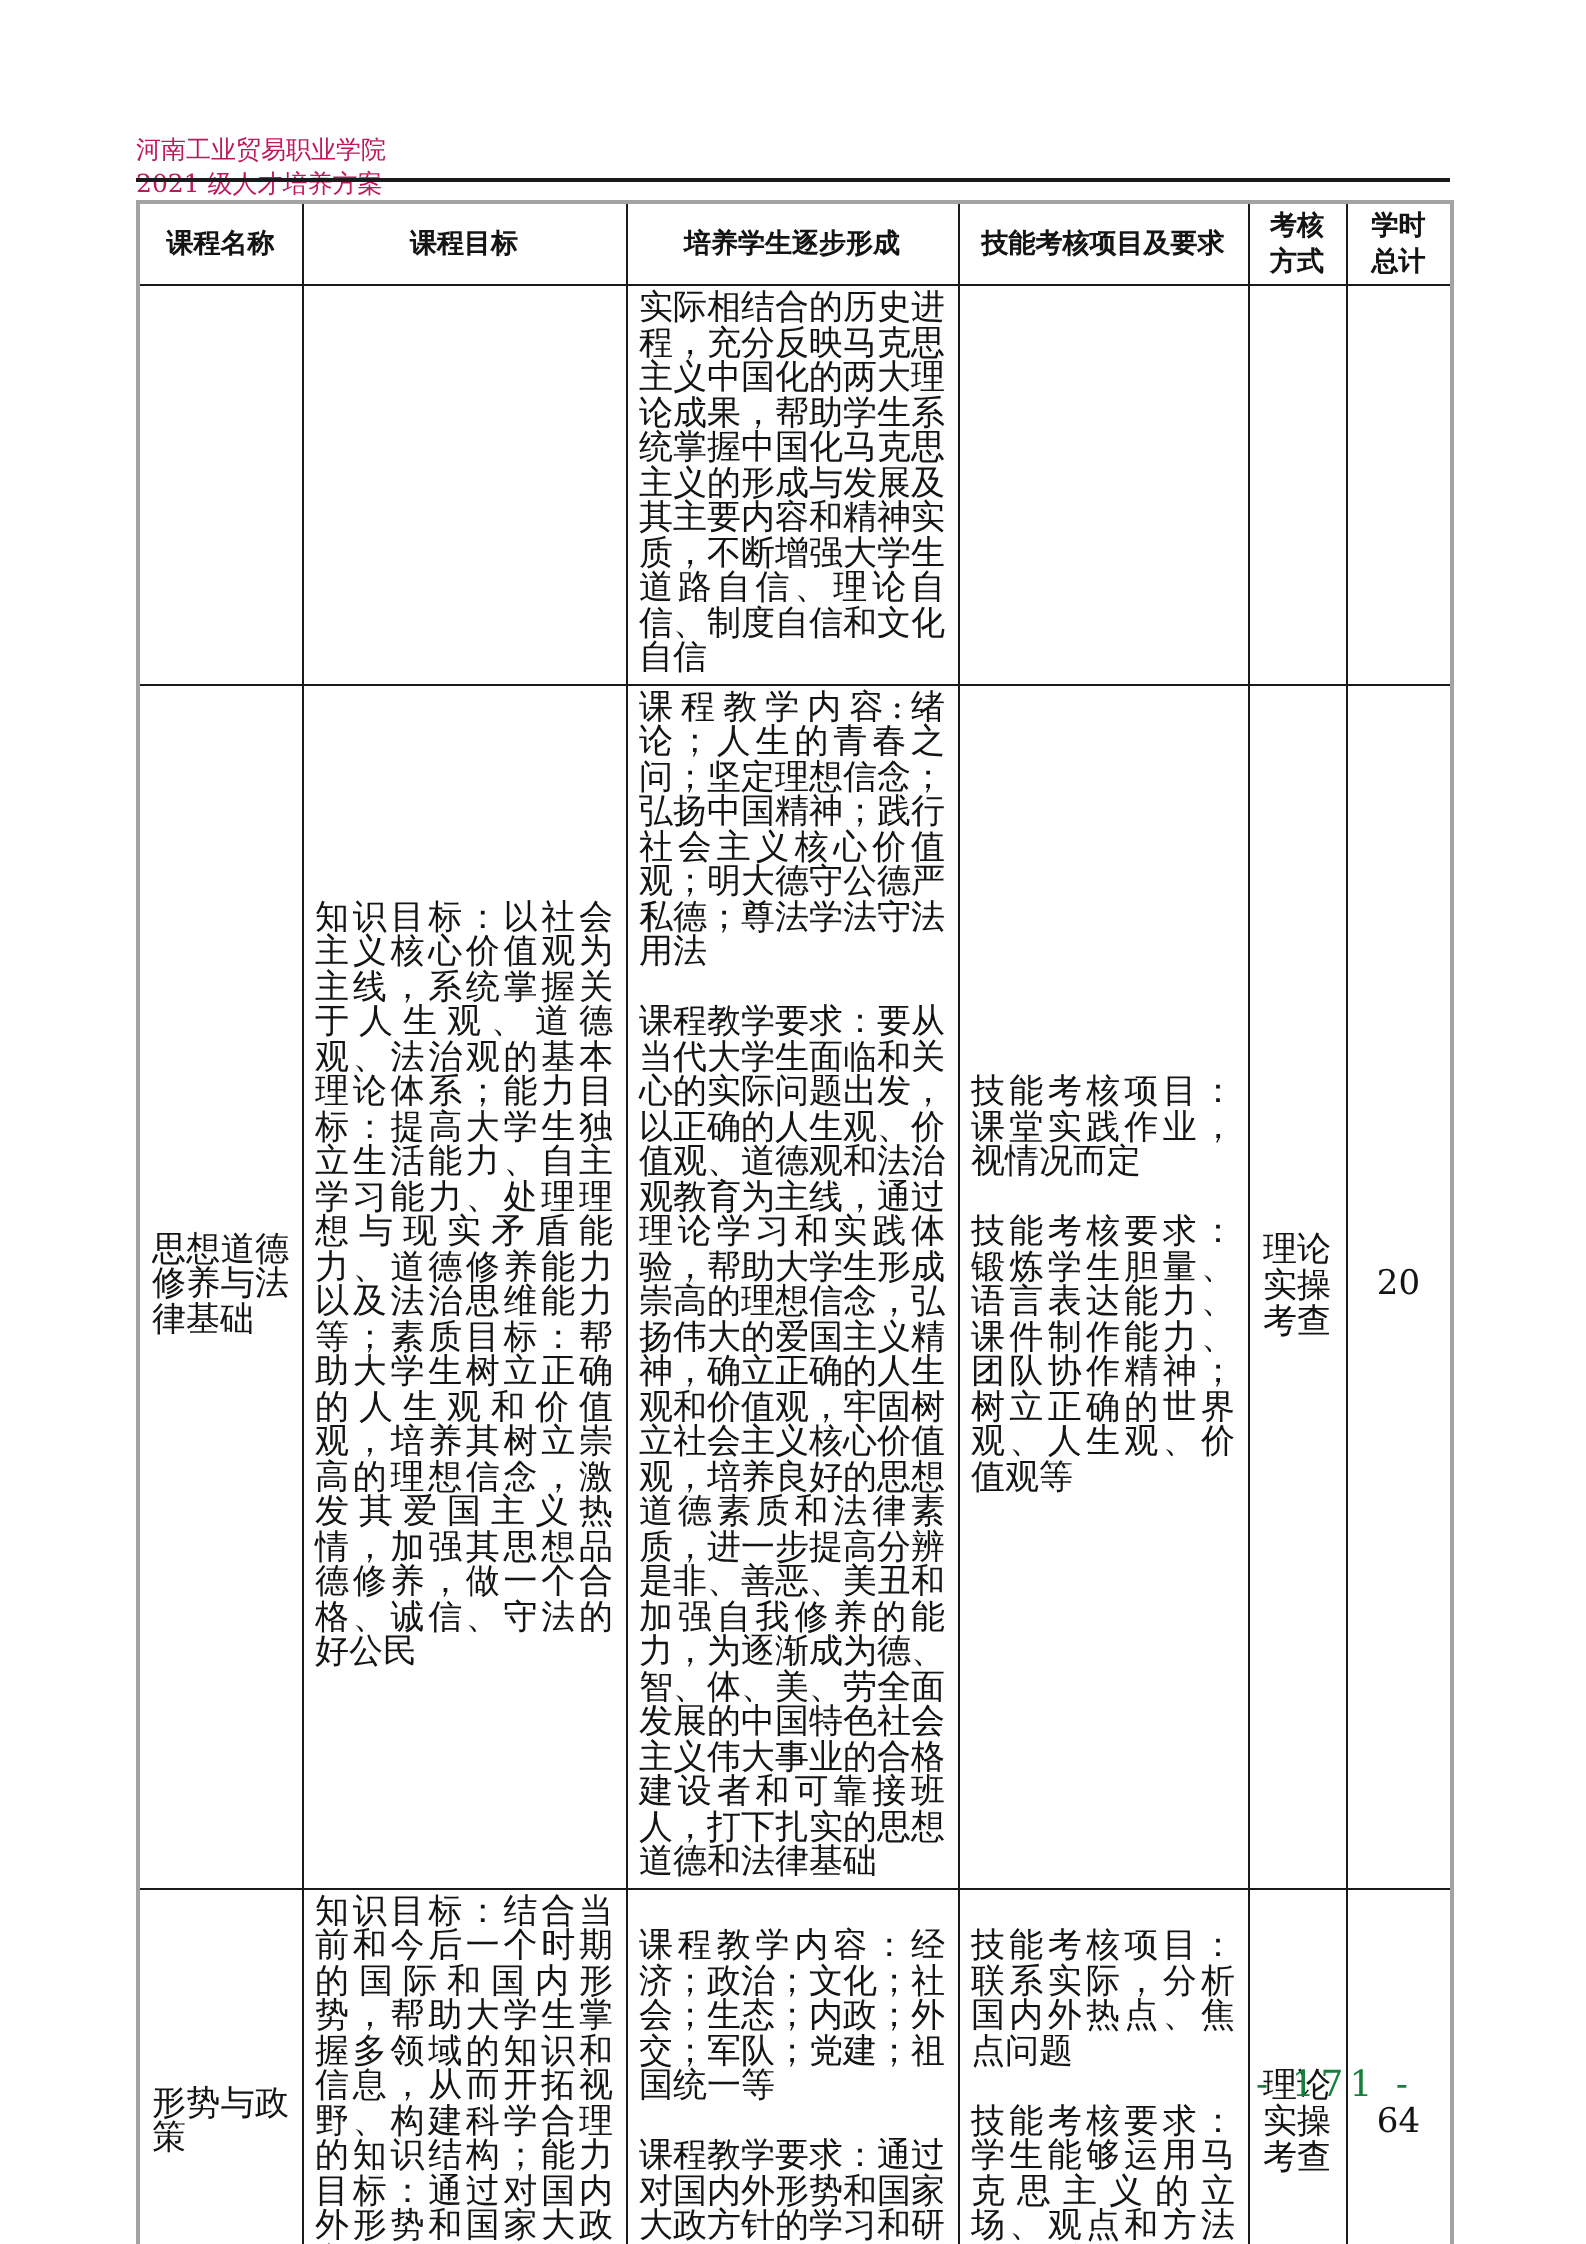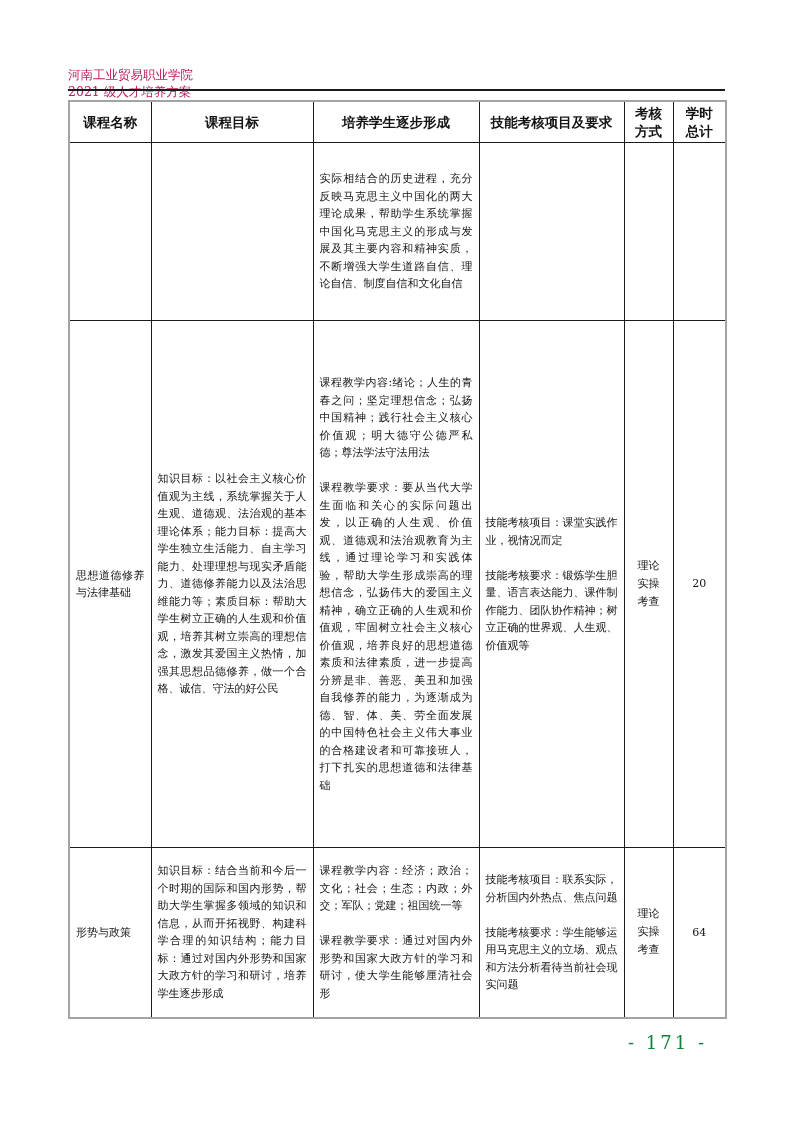--- a/index.html
+++ b/index.html
@@ -37,21 +37,21 @@
     left: 68px;
     top: 100px;
     width: 657px;
     border-collapse: collapse;
     table-layout: fixed;
     border: 2px solid #a3a3a3;
   }
   table.curriculum th, table.curriculum td {
     border: 1.4px solid #1a1a1a;
     vertical-align: middle;
-    font-size: 11px;
+    font-size: 17px;
     line-height: 17.5px;
     padding: 3px 6px;
   }
   table.curriculum th {
     font-weight: bold;
     font-size: 13.5px;
     text-align: center;
     line-height: 18px;
     padding: 2px 2px;
   }

